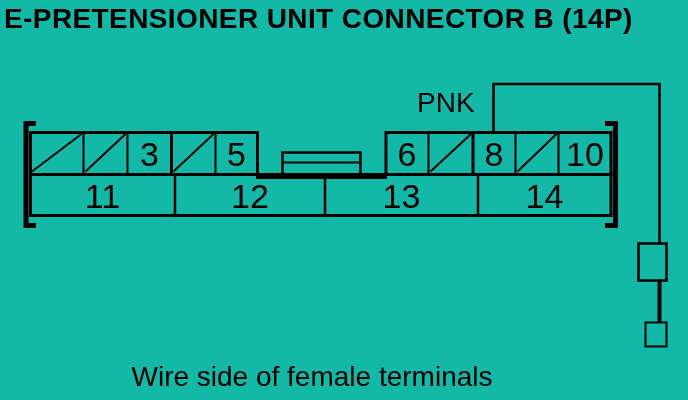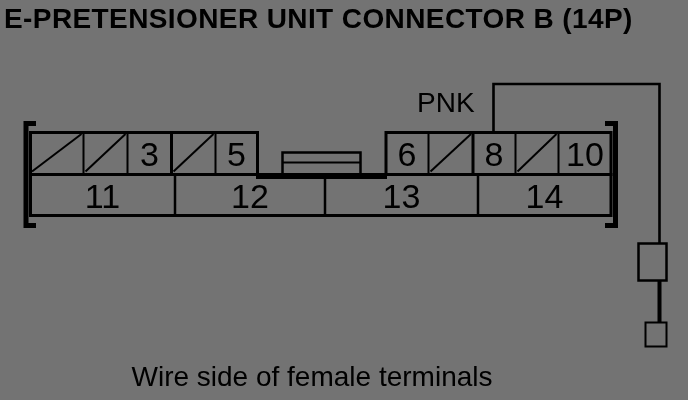--- a/index.html
+++ b/index.html
@@ -4,21 +4,21 @@
 <style>
   html, body {
     margin: 0;
     padding: 0;
     background: #ffffff;
   }
   .page {
     position: relative;
     width: 688px;
     height: 400px;
-    background: #737373;
+    background: #14b8a6;
     overflow: hidden;
   }
   svg {
     display: block;
   }
   svg text {
     font-family: "Liberation Sans", sans-serif;
     fill: #000000;
   }
   .title-text {

